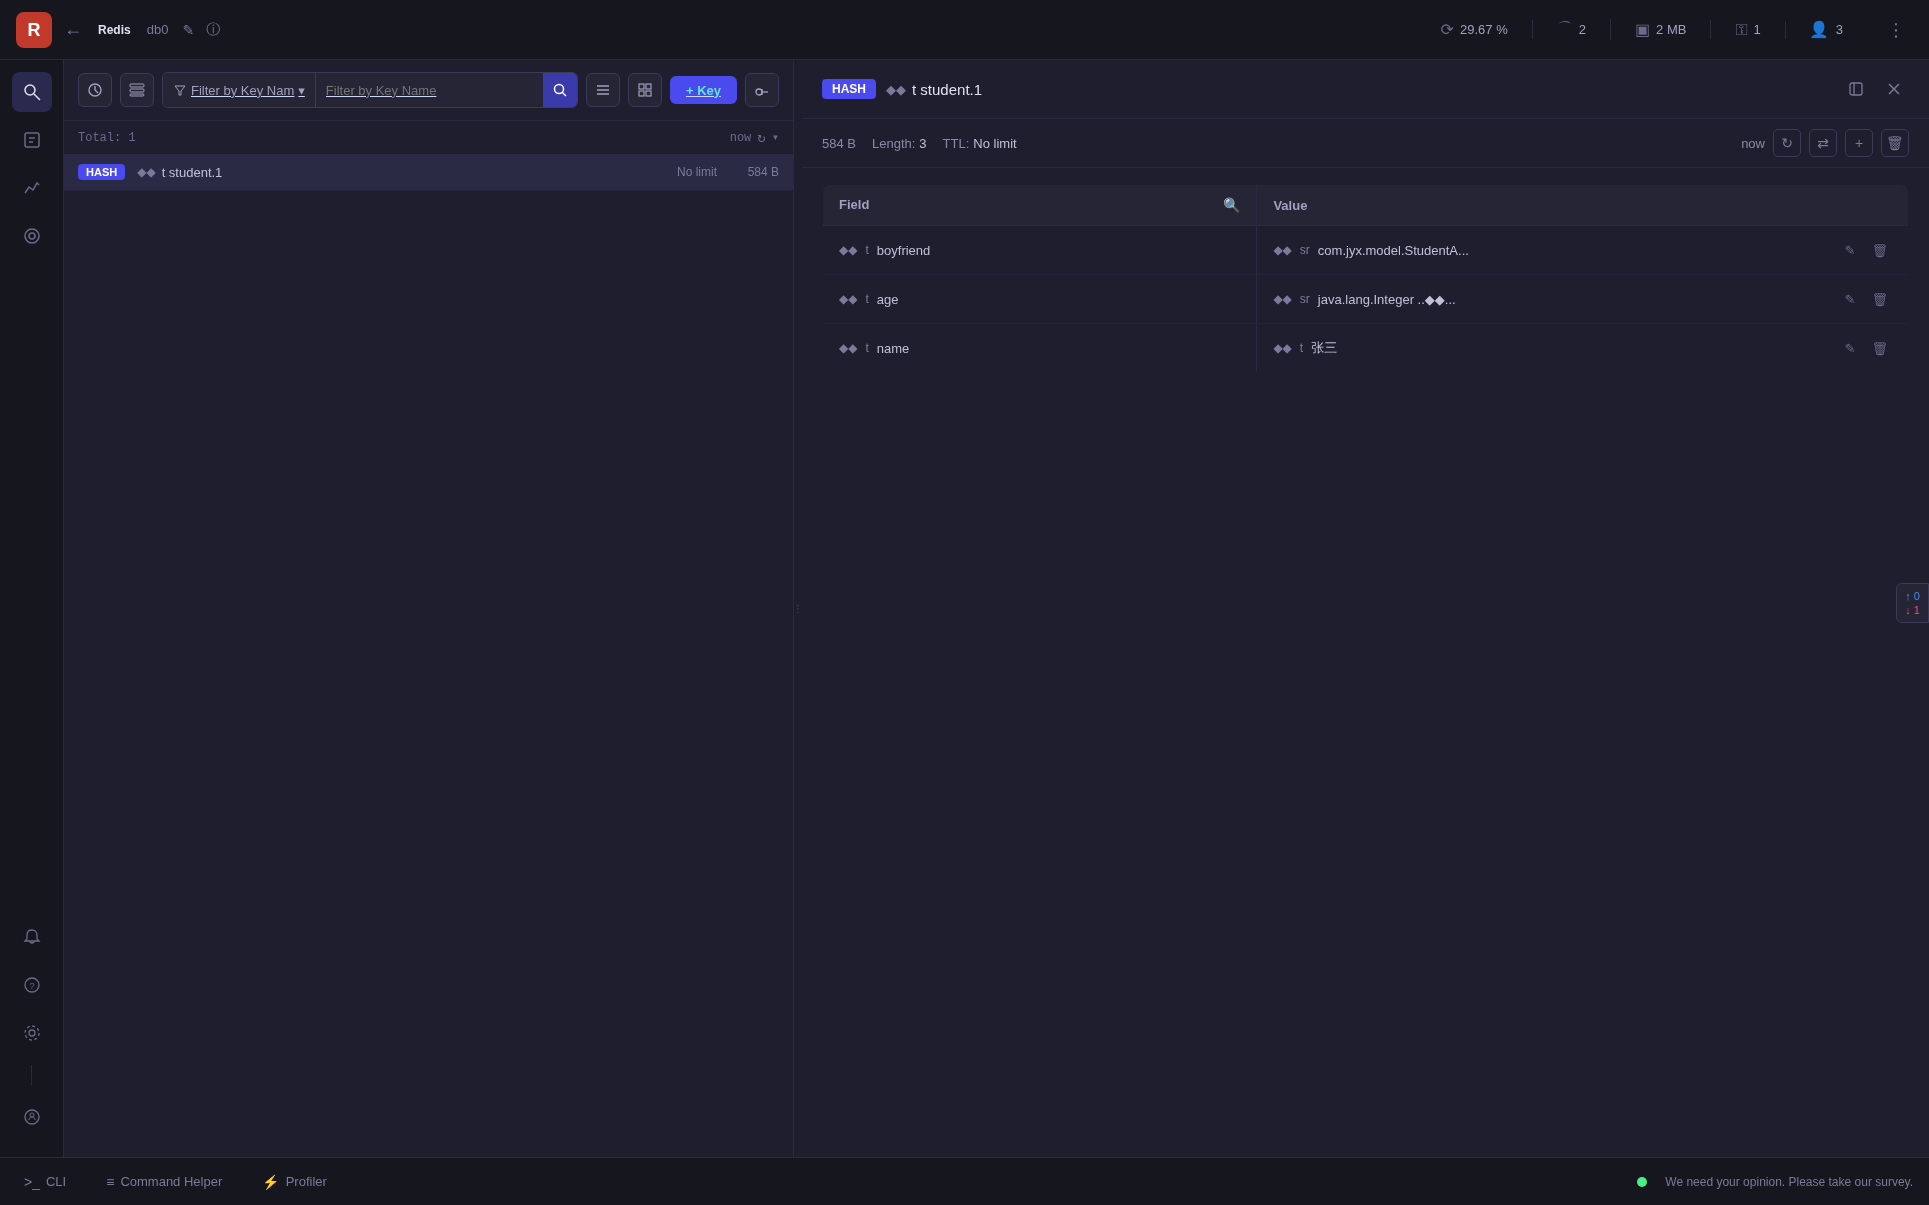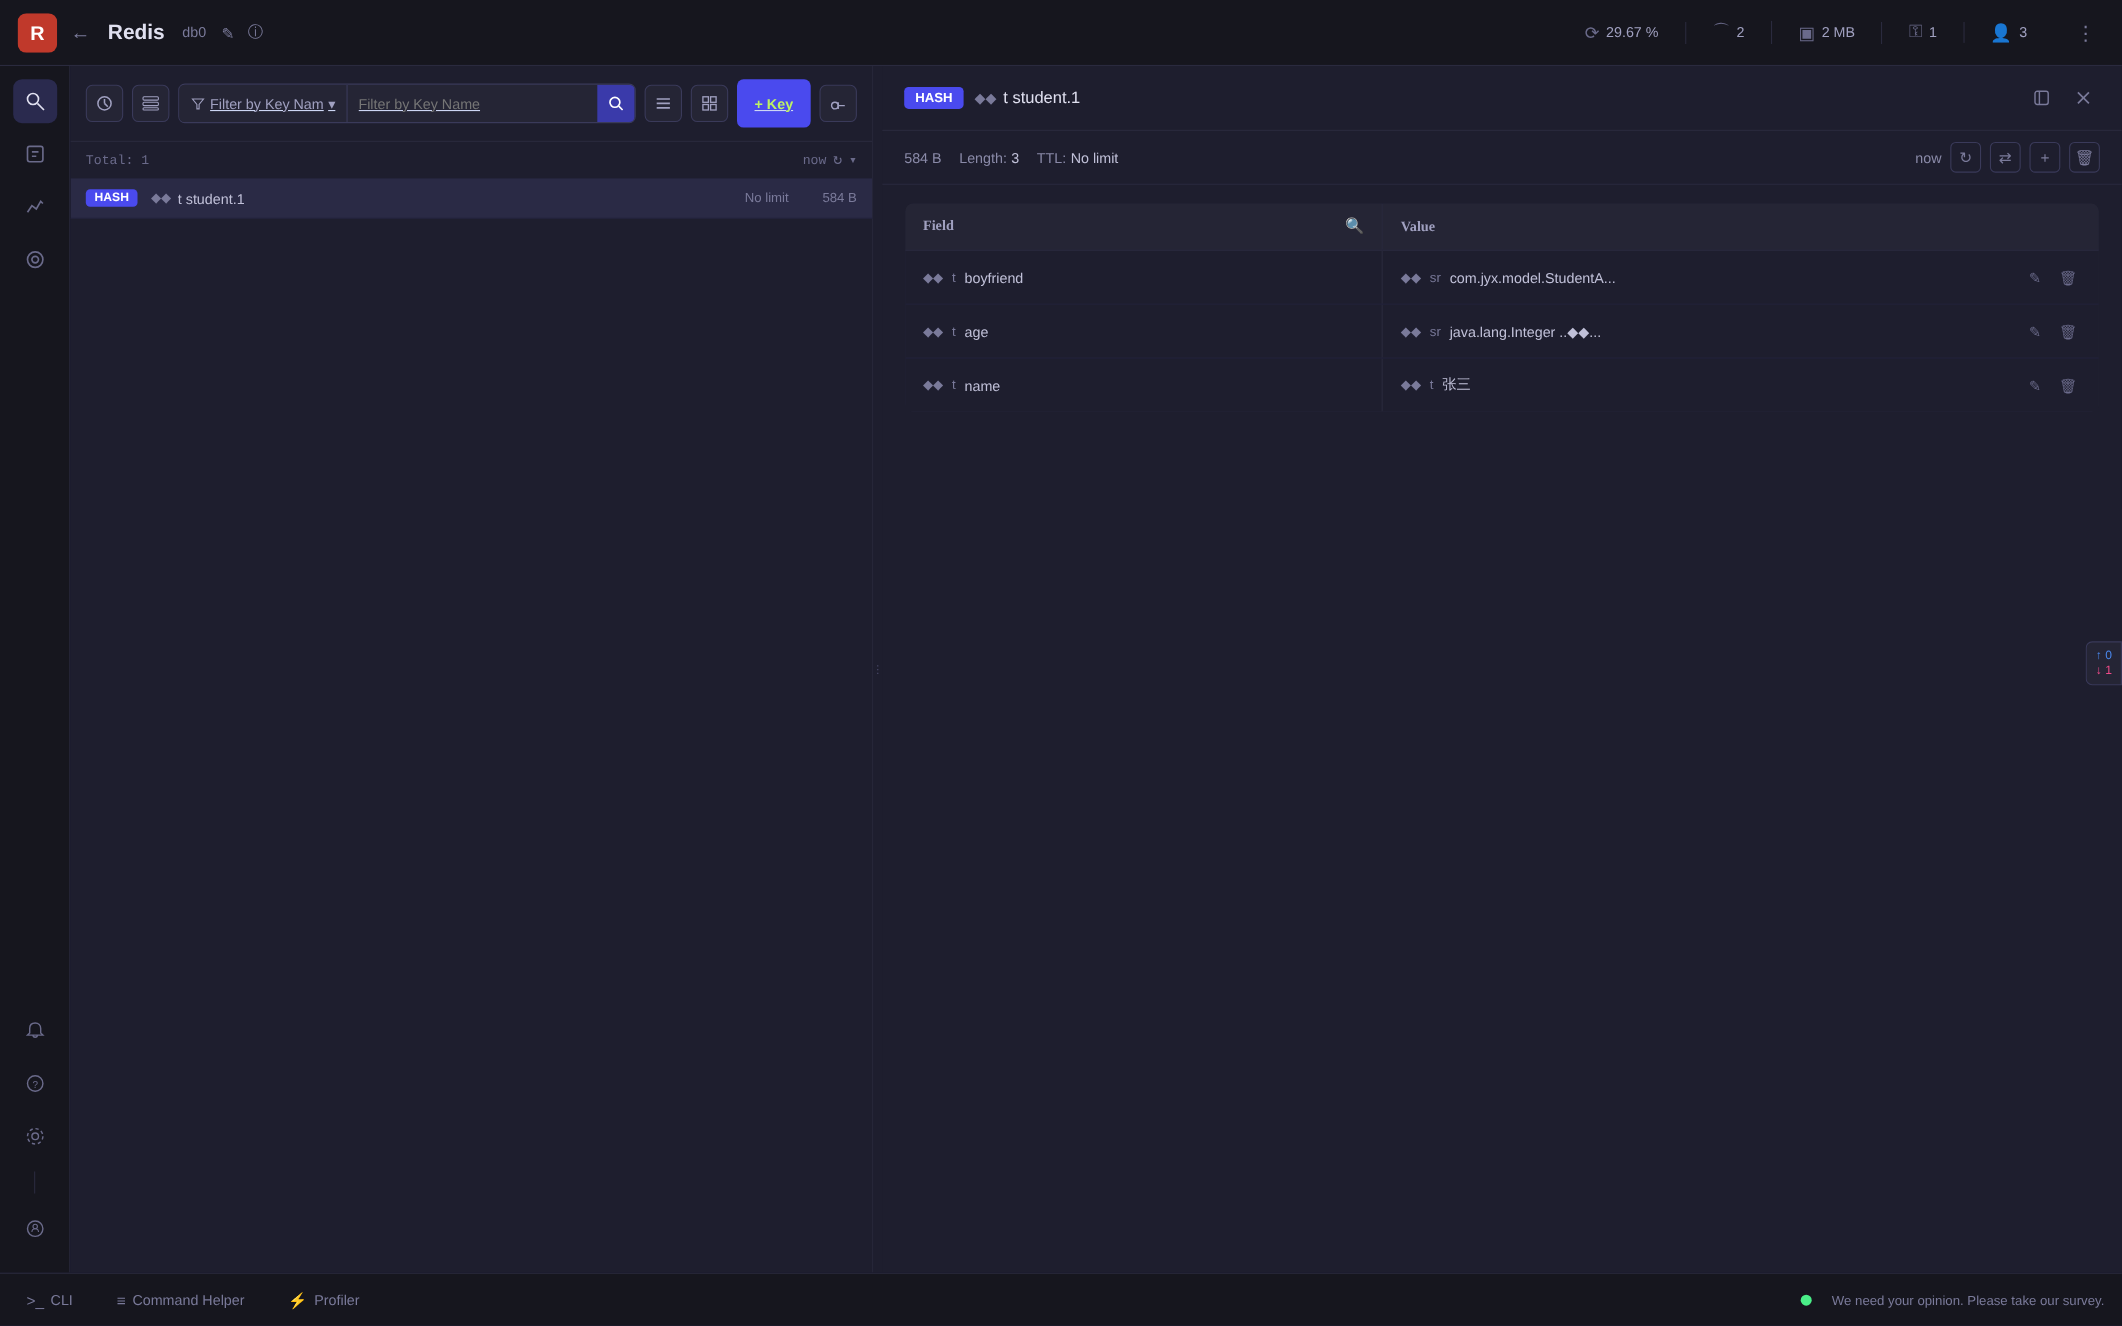--- a/index.html
+++ b/index.html
@@ -30,21 +30,21 @@
       height: 36px;
       flex-shrink: 0;
     }
     .top-bar-back {
       color: #7a7a9a;
       font-size: 18px;
       cursor: pointer;
       margin-right: 4px;
     }
     .top-bar-title {
-      font-size: 19px;
+      font-size: 12px;
       font-weight: 600;
       color: #e0e0f0;
       margin-right: 4px;
     }
     .top-bar-db {
       font-size: 13px;
       color: #7a7a9a;
       margin-right: 2px;
     }
     .top-bar-edit-icon {
@@ -210,25 +210,25 @@
       border: none;
       color: white;
       font-size: 15px;
       cursor: pointer;
       display: flex;
       align-items: center;
       justify-content: center;
     }
     .add-key-btn {
       padding: 0 16px;
-      height: 44px;
+      height: 28px;
       background: #4a4aee;
       border: none;
       border-radius: 6px;
-      color: #bef264;
+      color: #5eead4;
       font-size: 13px;
       font-weight: 600;
       cursor: pointer;
       display: flex;
       align-items: center;
       gap: 4px;
     }
     .key-action-btn {
       width: 34px;
       height: 34px;
@@ -428,21 +428,20 @@
     .detail-table thead tr {
       background: #252535;
     }
     .detail-table th {
       padding: 12px 16px;
       text-align: left;
       font-size: 13px;
       font-weight: 600;
       color: #a0a0c0;
       border-bottom: 1px solid #2a2a3e;
-      font-family: Liberation Serif, serif;
     }
     .detail-table th:first-child {
       width: 40%;
       border-right: 1px solid #2a2a3e;
     }
     .detail-table td {
       padding: 12px 16px;
       font-size: 13px;
       color: #c0c0d8;
       border-bottom: 1px solid #22223a;

